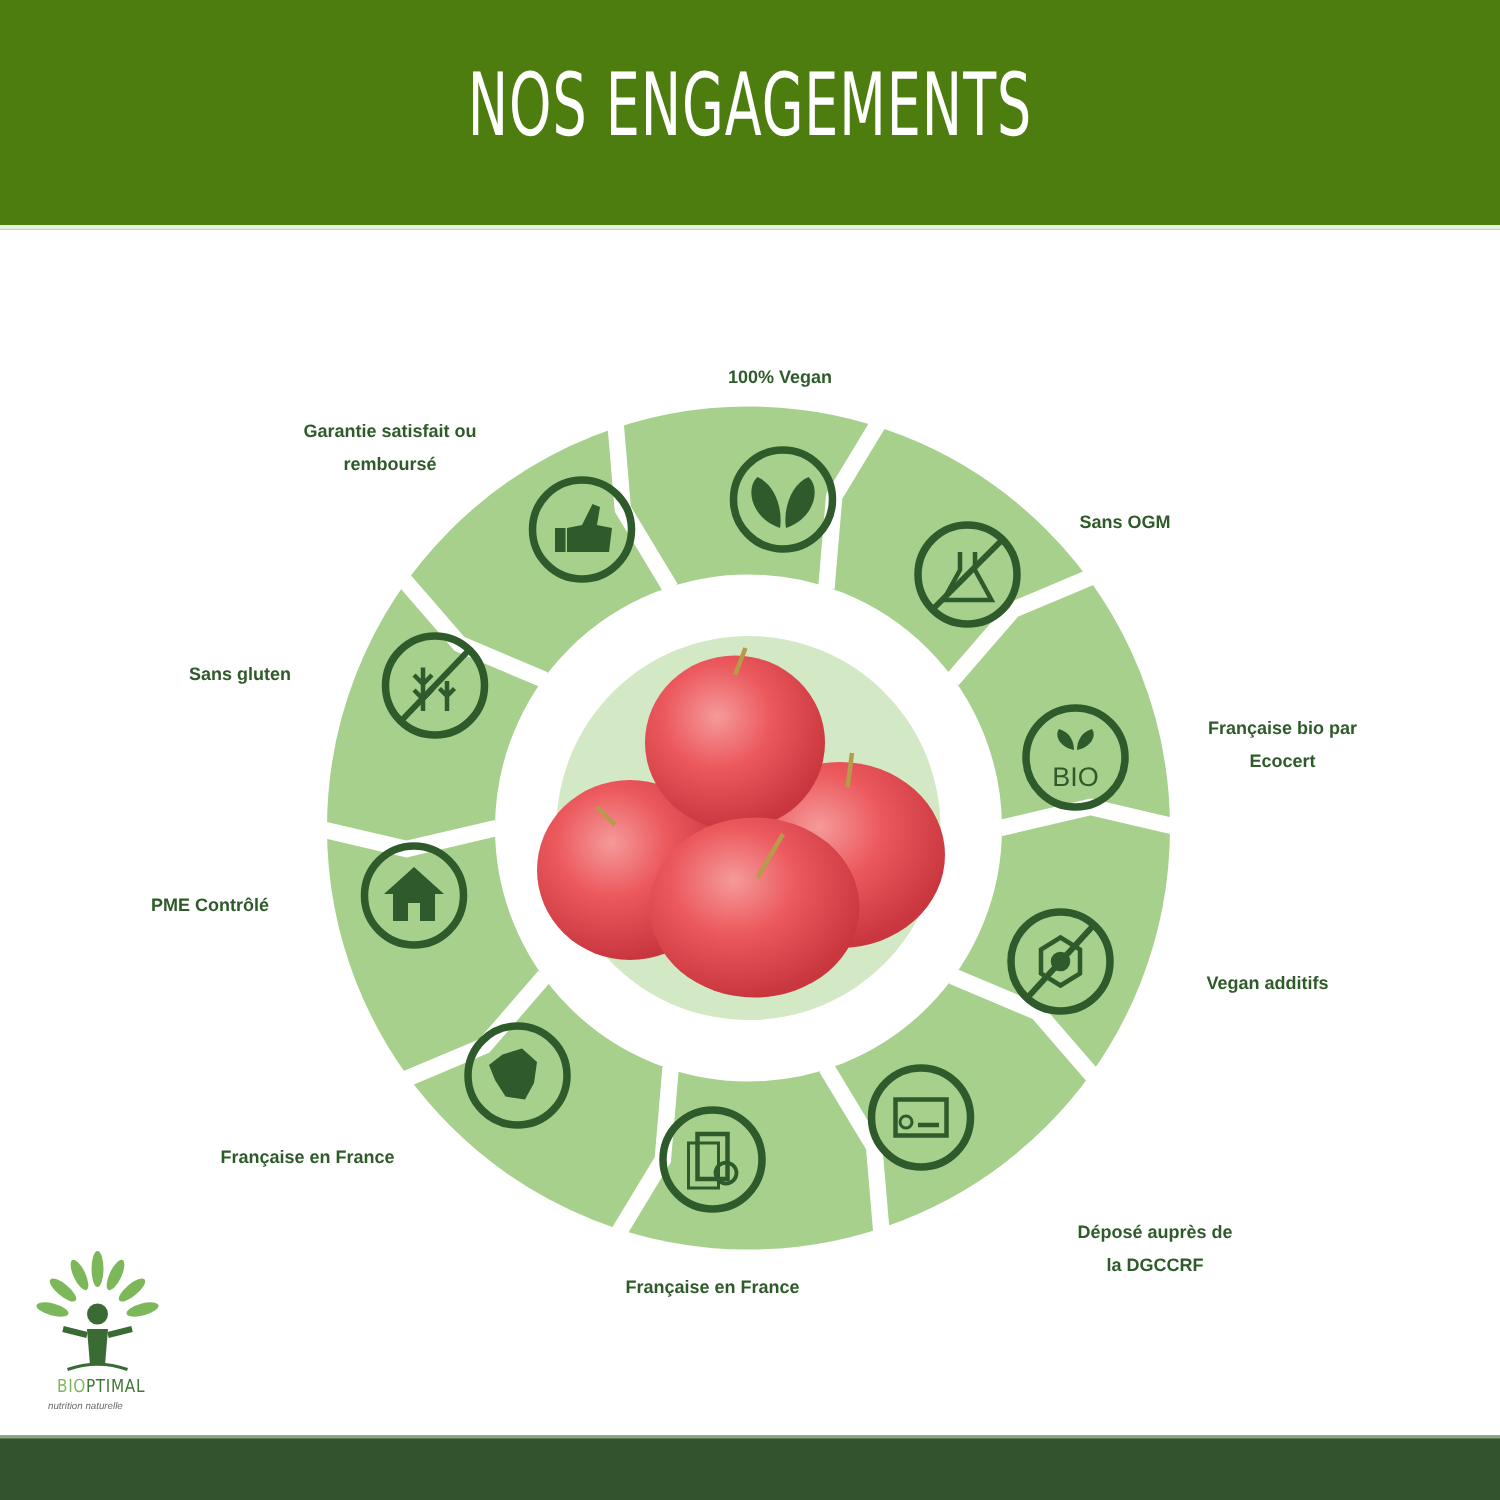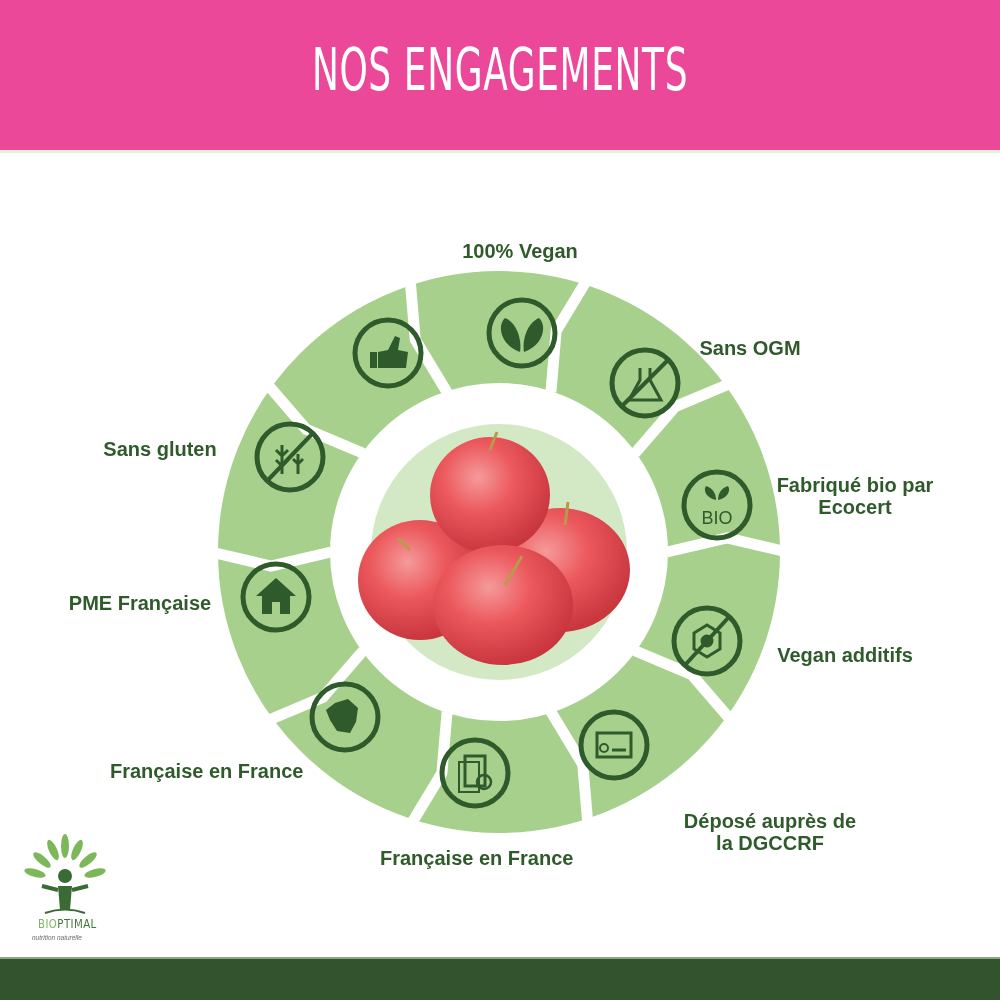--- a/index.html
+++ b/index.html
@@ -1,26 +1,26 @@
 <!DOCTYPE html>
 <html><head>
 <meta charset="utf-8">
 <style>
   html, body { margin:0; padding:0; }
   body { width:1000px; height:1000px; position:relative; background:#ffffff; overflow:hidden;
          font-family:"Liberation Sans", sans-serif; }
-  .header { position:absolute; left:0; top:0; width:1000px; height:153px; background:#ec4899;
+  .header { position:absolute; left:0; top:0; width:1000px; height:153px; background:#4d7c0f;
             border-bottom:3px solid #e6f1dc; box-sizing:border-box; }
   .header-title { position:absolute; left:0; top:36px; width:1000px; text-align:center;
             color:#ffffff; font-family:"DejaVu Sans", sans-serif; font-size:58px; letter-spacing:1px;
             transform:scaleX(0.62); transform-origin:center; font-weight:normal; }
   .footer { position:absolute; left:0; top:957px; width:1000px; height:43px; background:#32532d;
             border-top:2px solid #8aa880; box-sizing:border-box; }
   .wheel { position:absolute; left:0; top:0; width:1000px; height:1000px; }
-  .label { position:absolute; color:#2f5b2b; font-weight:bold; font-size:20px; line-height:22px;
+  .label { position:absolute; color:#2f5b2b; font-weight:bold; font-size:12px; line-height:22px;
            text-align:center; white-space:nowrap; }
   .logo { position:absolute; left:20px; top:828px; width:90px; height:115px; }
   .logo-word { position:absolute; left:38px; top:917px; color:#3f7a34; font-family:"DejaVu Sans", sans-serif;
            font-size:12px; letter-spacing:0.5px; transform:scaleX(0.85); transform-origin:left; }
   .logo-word .bio { color:#7cb85a; }
   .logo-sub { position:absolute; left:32px; top:934px; color:#6b6b6b; font-style:italic; font-size:6.5px; }
 </style>
 </head>
 <body>
 
@@ -150,33 +150,35 @@
       <circle cx="388" cy="353" r="33"></circle>
       <path d="M378 352 L388 350 L395 336 L400 338 L398 350 L408 352 L406 368 L378 368 Z" fill="#2f5a2b" stroke="none"></path>
       <rect x="370" y="352" width="7" height="16" fill="#2f5a2b" stroke="none"></rect>
     </g>
   </g>
 </svg>
 
 <div class="label" style="left:445px; top:240px; width:150px;">100% Vegan</div>
 <div class="label" style="left:690px; top:337px; width:120px;">Sans OGM</div>
 <div class="label" style="left:770px; top:474px; width:170px;">
-  <div>Fabriqué bio par</div>
+  <div>Française bio par</div>
   <div>Ecocert</div>
 </div>
 <div class="label" style="left:775px; top:644px; width:140px;">Vegan additifs</div>
 <div class="label" style="left:680px; top:810px; width:180px;">
   <div>Déposé auprès de</div>
   <div>la DGCCRF</div>
 </div>
 <div class="label" style="left:380px; top:847px; width:190px;">Française en France</div>
 <div class="label" style="left:110px; top:760px; width:190px;">Française en France</div>
-<div class="label" style="left:65px; top:592px; width:150px;">PME Française</div>
+<div class="label" style="left:65px; top:592px; width:150px;">PME Contrôlé</div>
 <div class="label" style="left:95px; top:438px; width:130px;">Sans gluten</div>
 <div class="label" style="left:160px; top:276px; width:200px;">
+  <div>Garantie satisfait ou</div>
+  <div>remboursé</div>
 </div>
 
 <svg class="logo" viewBox="0 0 90 115" xmlns="http://www.w3.org/2000/svg">
   <g fill="#7cb85a">
     <ellipse cx="45" cy="18" rx="4" ry="12"></ellipse>
     <ellipse cx="33" cy="22" rx="4" ry="11" transform="rotate(-25 33 22)"></ellipse>
     <ellipse cx="57" cy="22" rx="4" ry="11" transform="rotate(25 57 22)"></ellipse>
     <ellipse cx="22" cy="32" rx="4" ry="11" transform="rotate(-50 22 32)"></ellipse>
     <ellipse cx="68" cy="32" rx="4" ry="11" transform="rotate(50 68 32)"></ellipse>
     <ellipse cx="15" cy="45" rx="4" ry="11" transform="rotate(-75 15 45)"></ellipse>

